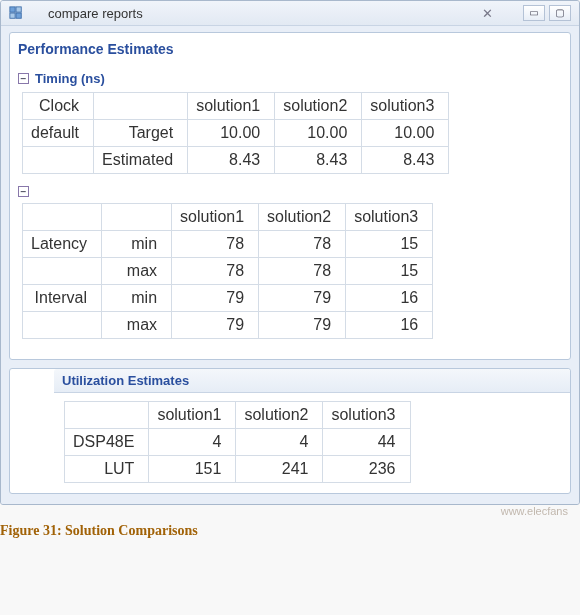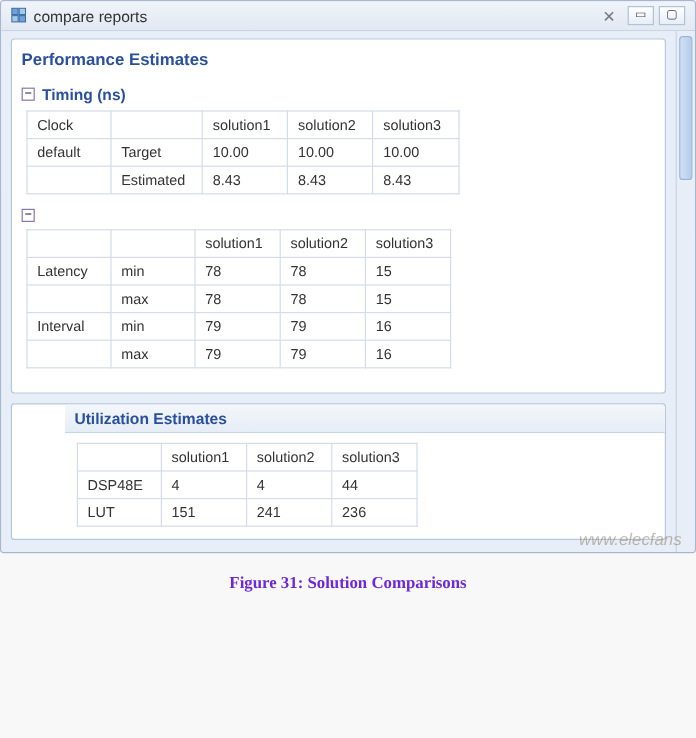--- a/index.html
+++ b/index.html
@@ -15,20 +15,21 @@
       border: 1px solid #a8b8cc;
       border-radius: 3px;
       overflow: hidden;
     }
     .titlebar {
       background: linear-gradient(#f0f4fa, #e2e9f3);
       border-bottom: 1px solid #c8d4e4;
       padding: 4px 8px;
       display: flex;
       align-items: center;
+      gap: 20px;
     }
     .titlebar .appicon {
       width: 14px; height: 14px;
       margin-right: 5px;
       display: inline-block;
     }
     .titlebar .title {
       color: #333;
       flex: 1;
     }
@@ -48,20 +49,21 @@
       margin: 6px 8px 8px 8px;
       background: #fff;
       border: 1px solid #b8c8dc;
       border-radius: 3px;
       padding: 4px 6px 10px 6px;
       position: relative;
     }
     .outer-wrap {
       display: flex;
       background: #e8eef7;
+      flex-direction: column;
     }
     .outer-scroll {
       width: 16px;
       background: #e8eef7;
       border-left: 1px solid #c8d4e4;
       position: relative;
     }
     .scroll-thumb {
       position: absolute; top: 4px; left: 2px; right: 2px;
       height: 120px;
@@ -98,57 +100,56 @@
       background: #fff;
     }
     table.data {
       border-collapse: collapse;
       width: auto;
       margin-left: 4px;
     }
     table.data td, table.data th {
       border: 1px solid #d4dce6;
       padding: 4px 14px 4px 8px;
-      text-align: left;
+      text-align: right;
       font-weight: normal;
       color: #333;
       min-width: 70px;
-      font-size: 12px;
+      font-size: 16px;
       margin-top: 26px;
     }
     .util-panel {
       margin: 0 8px 10px 8px;
       background: #fff;
       border: 1px solid #b8c8dc;
       border-radius: 3px;
       padding-left: 44px;
     }
     .util-hdr {
       background: linear-gradient(#f4f7fb,#e6edf6);
       border-bottom: 1px solid #c8d4e4;
       color: #2a4f9e;
       font-weight: bold;
       padding: 4px 8px;
       border-radius: 3px 3px 0 0;
     }
     .util-body { padding: 8px 6px 10px 6px; }
     .caption {
-      text-align: center;
+      text-align: left;
       font-weight: bold;
       font-family: Georgia, "Times New Roman", serif;
       font-size: 14px;
       padding: 18px 0 8px 0;
-      color: #6d28d9;
+      color: #a16207;
     }
     .watermark {
       position: absolute;
-      right: 12px; bottom: 46px;
-      font-size: 14px;
+      right: 12px; bottom: 30px;
+      font-size: 11px;
       color: rgba(140,120,100,.5);
-      font-style: italic;
       pointer-events: none;
     }
   </style>
 </head>
 <body>
 
 <div class="window">
 
   <div class="titlebar">
     <span class="appicon">

